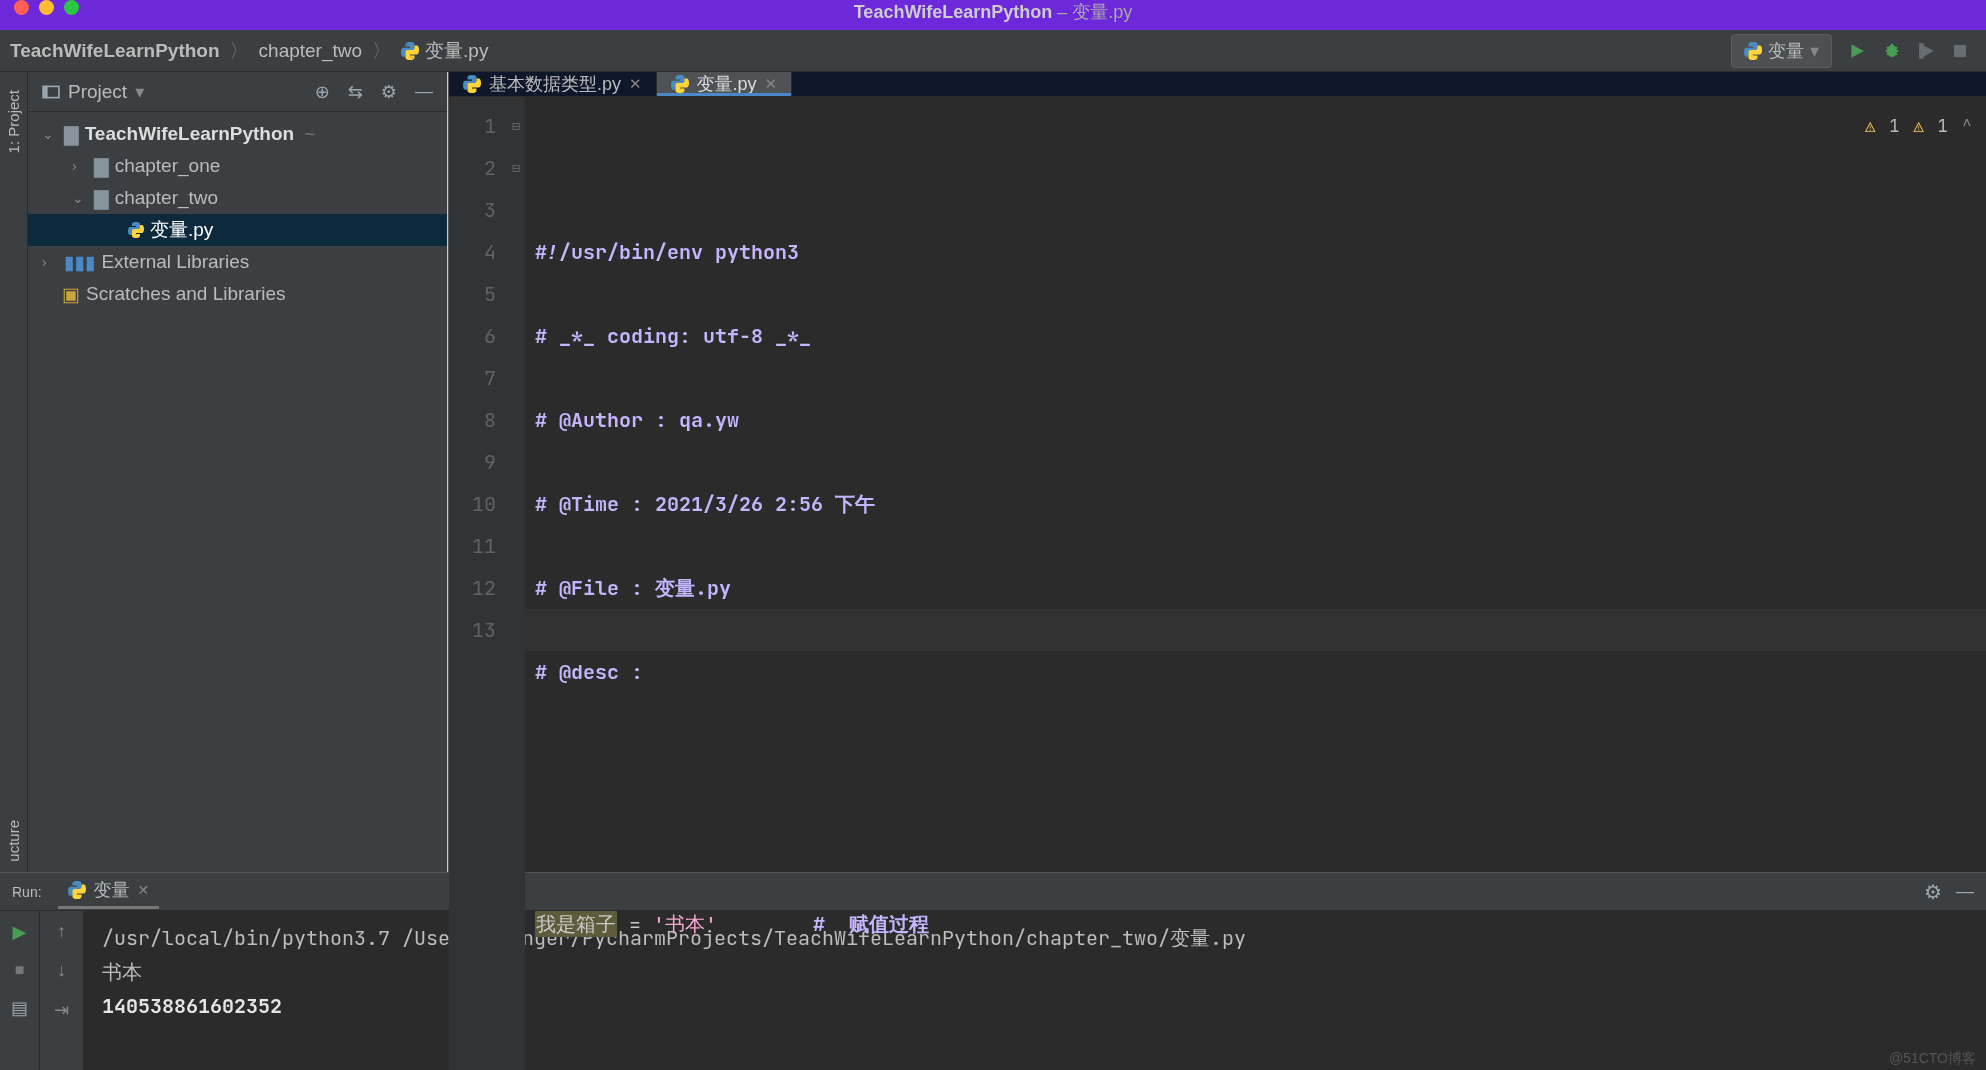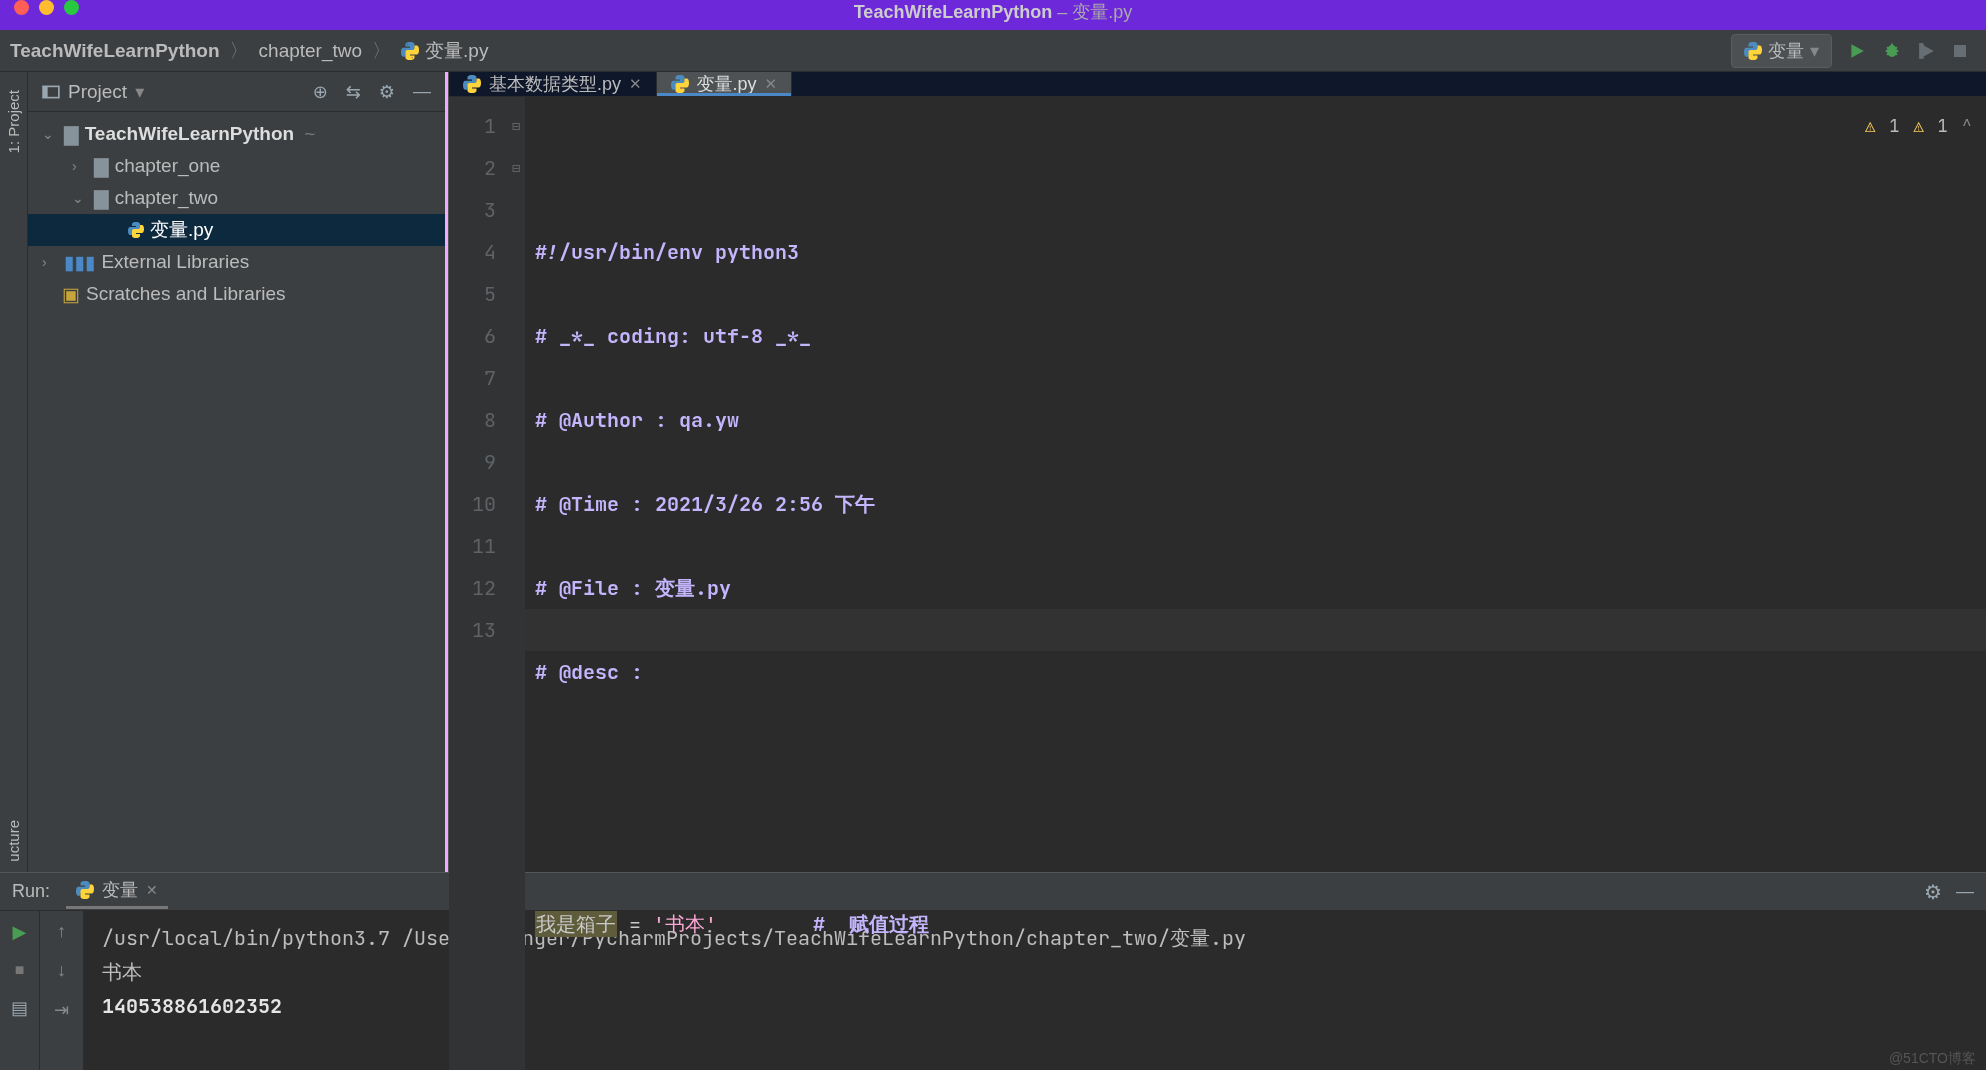--- a/index.html
+++ b/index.html
@@ -66,21 +66,21 @@
 .side-tab-label {
   writing-mode: vertical-rl;
   transform: rotate(180deg);
   font-size: 15px;
   color: #bbb;
   padding: 10px 0;
 }
 .project-panel {
   width: 420px;
   background: #3c3f41;
-  border-right: 3px solid #f0abfc;
+  border-right: 1px solid #f0abfc;
   display: flex;
   flex-direction: column;
 }
 .panel-header {
   height: 40px;
   display: flex;
   align-items: center;
   padding: 0 14px;
   gap: 8px;
   border-bottom: 1px solid #2b2b2b;
@@ -139,21 +139,21 @@
   display: flex;
   flex-direction: column;
 }
 .run-header {
   height: 38px;
   background: #3c3f41;
   display: flex; align-items: center;
   padding: 0 12px;
   border-bottom: 1px solid #2b2b2b;
 }
-.run-header .title { font-size: 18px; color: #bbb; margin-right: 16px;}
+.run-header .title { font-size: 14px; color: #bbb; margin-right: 16px;}
 .run-tab { display:flex; align-items:center; gap:8px; padding: 4px 10px; border-bottom: 3px solid #777; font-size:18px; color:#bbb;}
 .run-tab .close { color:#888; font-size:14px;}
 .run-header .gear { margin-left:auto; color:#9aa7b0; font-size:20px;}
 .run-body { flex:1; display:flex; }
 .run-side { width: 40px; background:#3c3f41; border-right:1px solid #2b2b2b; display:flex; flex-direction:column; align-items:center; padding-top:10px; gap:18px;}
 .run-side2 { width: 44px; background:#3c3f41; border-right:1px solid #2b2b2b; display:flex; flex-direction:column; align-items:center; padding-top:10px; gap:18px; color:#888;}
 .run-side .play { color:#499c54; font-size:18px;}
 .run-side .stop { color:#777; font-size:16px;}
 .console {
   flex:1; padding: 10px 18px;

